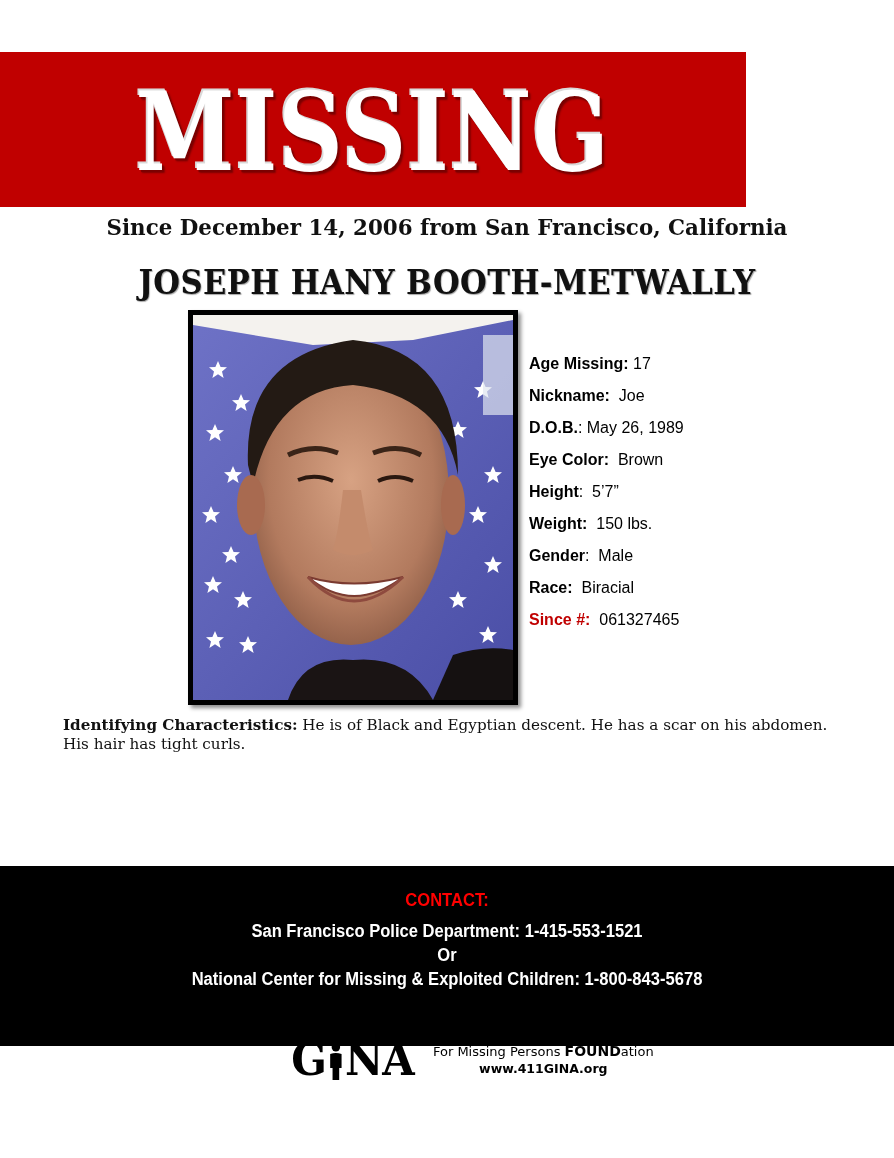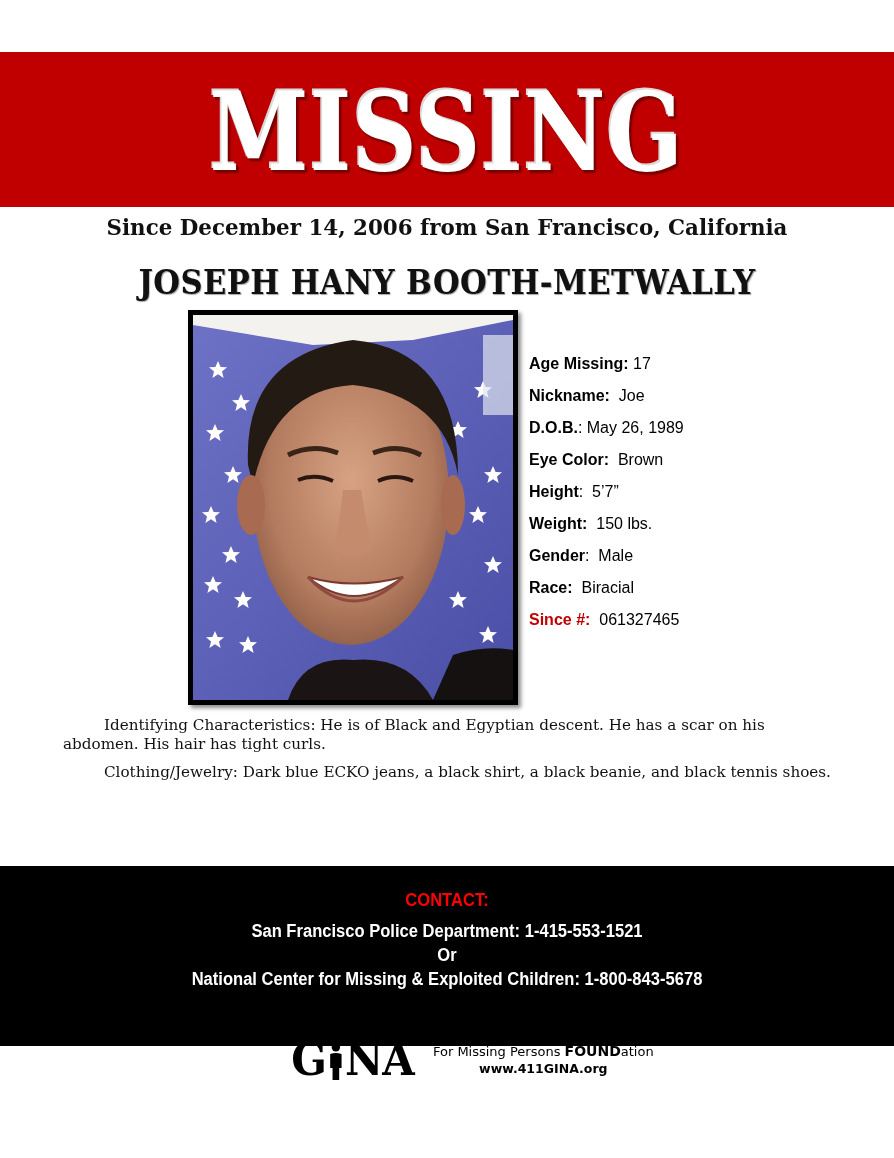--- a/index.html
+++ b/index.html
@@ -12,21 +12,21 @@
       height: 1158px;
       position: relative;
       overflow: hidden;
       font-family: "Liberation Sans", sans-serif;
       color: #000;
     }
     .banner {
       position: absolute;
       left: 0;
       top: 52px;
-      width: 894px;
+      width: 746px;
       height: 155px;
       background: #c00000;
       display: flex;
       align-items: center;
       justify-content: center;
     }
     .banner-title {
       font-family: "DejaVu Serif", serif;
       font-weight: bold;
       font-size: 104px;
@@ -109,22 +109,21 @@
       width: 780px;
     }
     .desc-block {
       font-family: "DejaVu Serif", serif;
       font-size: 15.2px;
       line-height: 19px;
       margin-bottom: 9px;
       color: #111;
     }
     .desc-label {
-      font-weight: normal;
-      margin-left: 41px;
+      font-weight: bold;
     }
     .contact-band {
       position: absolute;
       left: 0;
       top: 866px;
       width: 894px;
       height: 180px;
       background: #000;
       text-align: center;
       color: #fff;
@@ -258,21 +257,20 @@
   <div class="detail-row"><span class="detail-label">Eye Color:</span><span>  Brown</span></div>
   <div class="detail-row"><span class="detail-label">Height</span><span>:  5’7”</span></div>
   <div class="detail-row"><span class="detail-label">Weight:</span><span>  150 lbs.</span></div>
   <div class="detail-row"><span class="detail-label">Gender</span><span>:  Male</span></div>
   <div class="detail-row"><span class="detail-label">Race:</span><span>  Biracial</span></div>
   <div class="detail-row"><span class="detail-label red">Since #:</span><span>  061327465</span></div>
 </div>
 
 <div class="descriptions">
   <div class="desc-block"><span class="desc-label">Identifying Characteristics:</span><span>  He is of Black and Egyptian descent. He has a scar on his abdomen. His hair has tight curls.</span></div>
-  <div class="desc-block"><span class="desc-label">Clothing/Jewelry:</span><span>  Dark blue ECKO jeans, a black shirt, a black beanie, and black tennis shoes.</span></div>
 </div>
 
 <div class="contact-band">
   <div class="contact-title">CONTACT:</div>
   <div class="contact-line first">San Francisco Police Department: 1-415-553-1521</div>
   <div class="contact-line">Or</div>
   <div class="contact-line">National Center for Missing &amp; Exploited Children: 1-800-843-5678</div>
 </div>
 
 <div class="logo">

